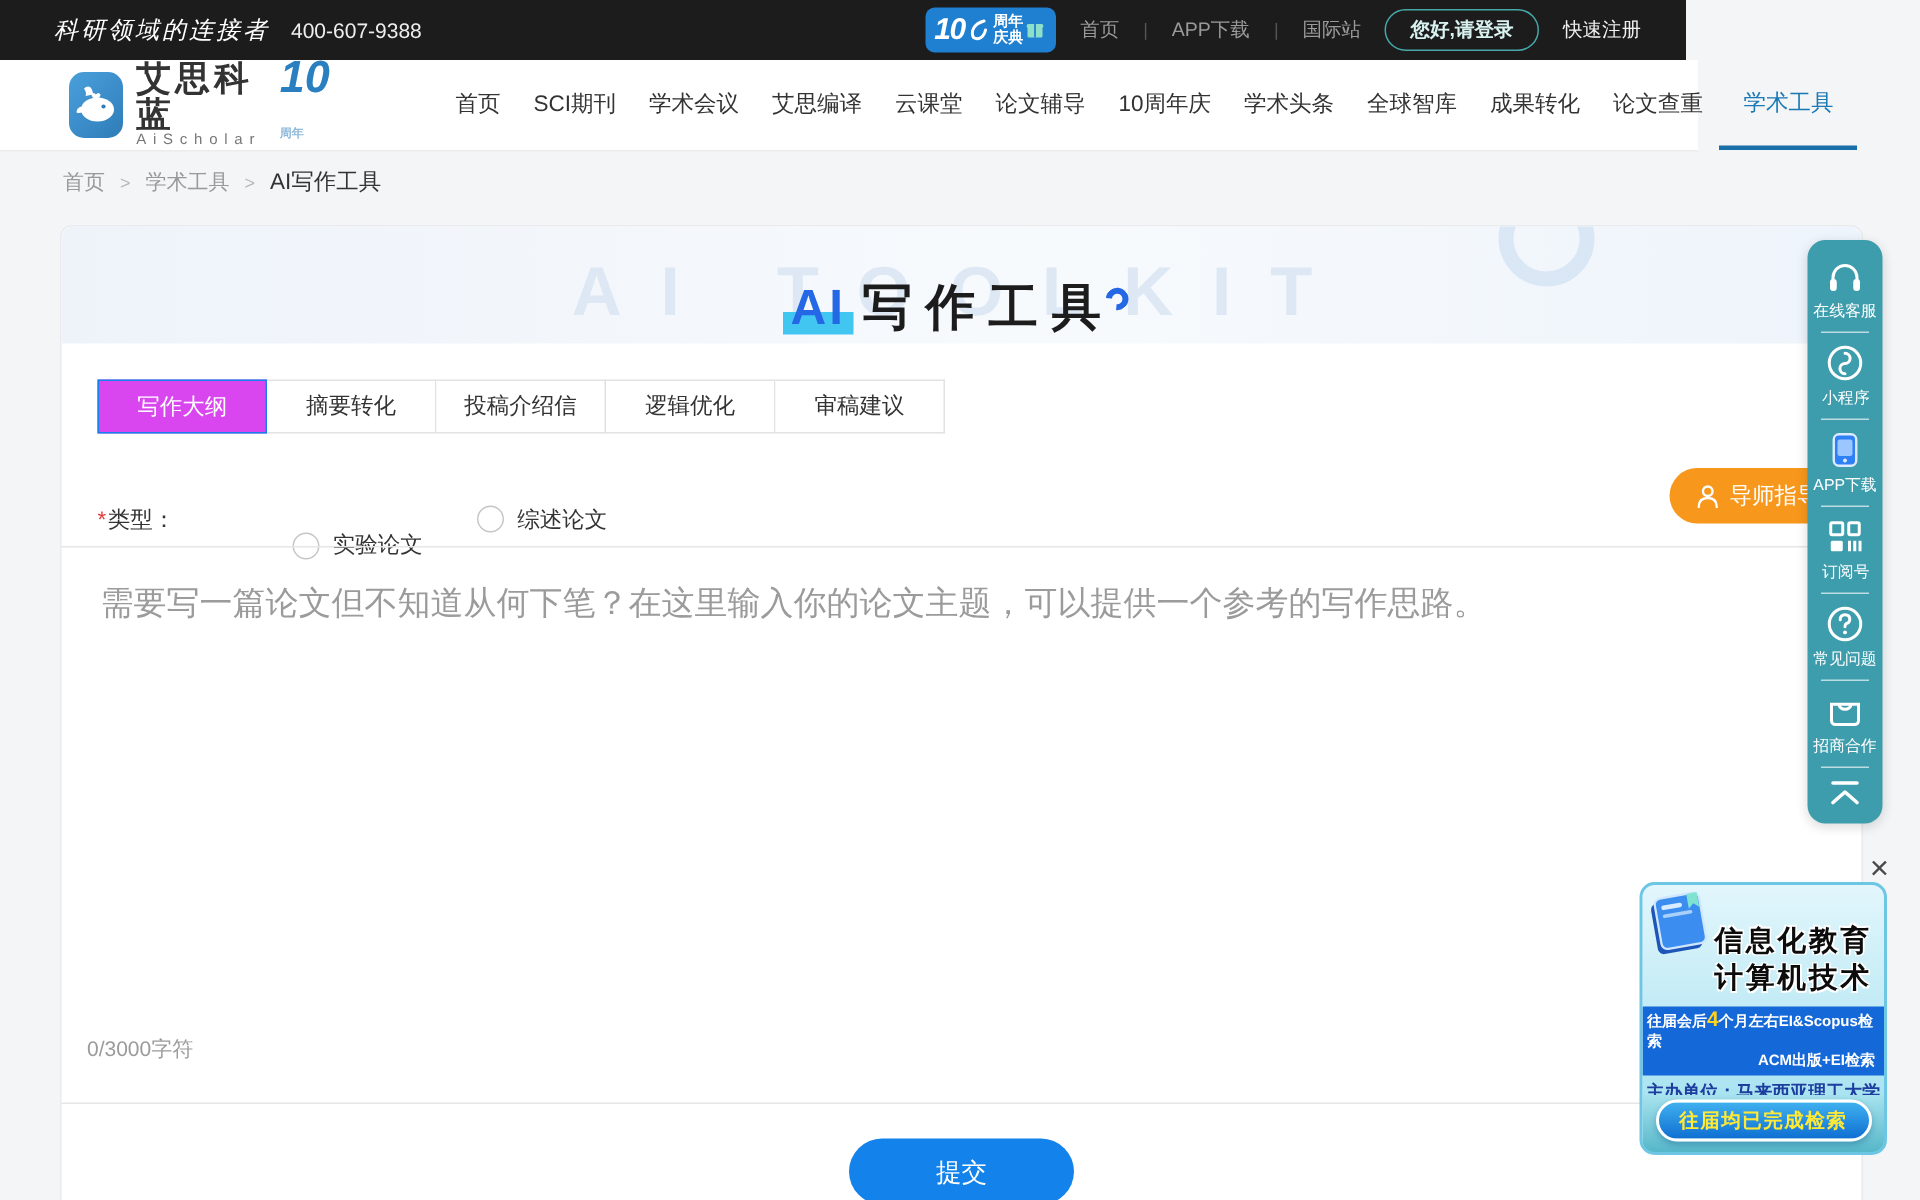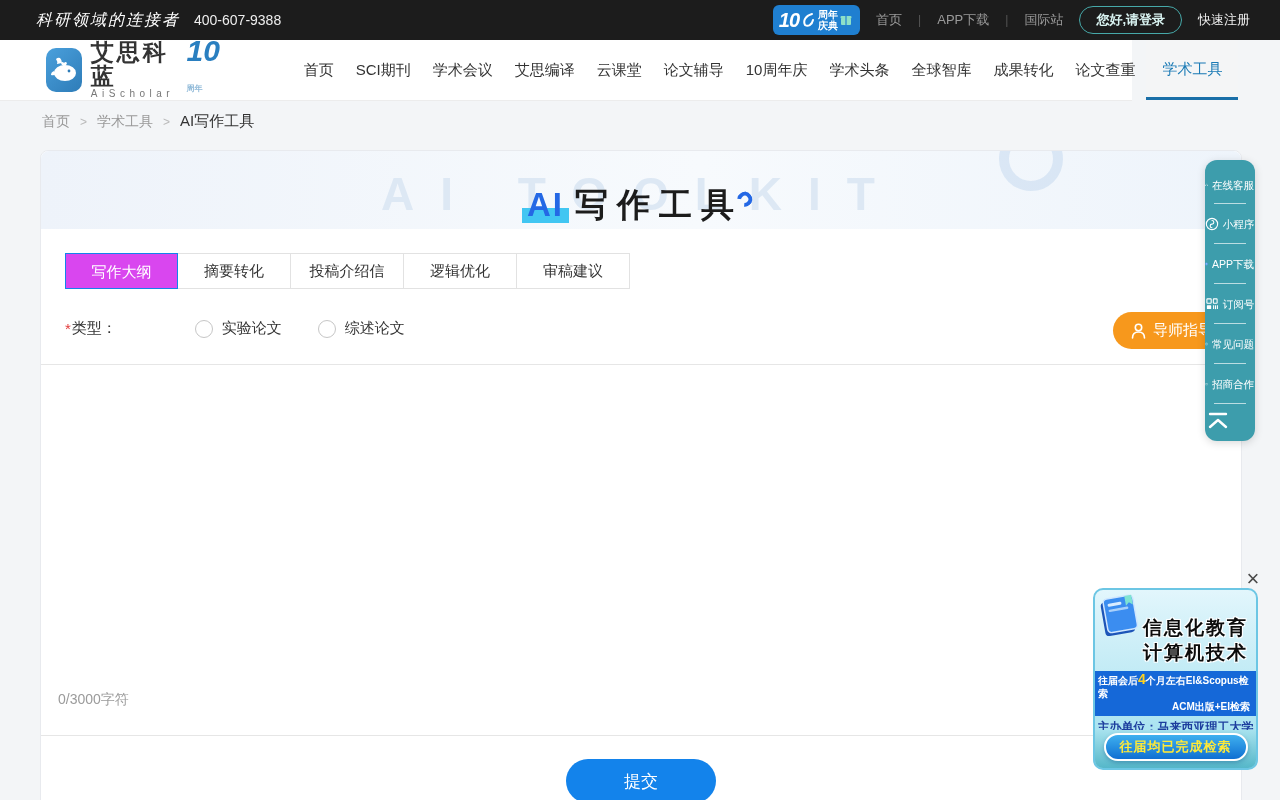--- a/index.html
+++ b/index.html
@@ -1,20 +1,20 @@
 <!DOCTYPE html>
 <html><head>
 <meta charset="utf-8">
 <style>
   * { margin:0; padding:0; box-sizing:border-box; }
   html,body { width:1280px; height:800px; }
   body { font-family:"Liberation Sans","DejaVu Sans",sans-serif; background:#f3f5f7; overflow:hidden; position:relative; }
 
   
-  .topbar { position:absolute; left:0; top:0; width:1280px; height:40px; background:#1c1c1c; display:flex; align-items:center; justify-content:space-between; padding:0 30px 0 36px; z-index:10; }
+  .topbar { position:absolute; left:0; top:0; width:1124px; height:40px; background:#1c1c1c; display:flex; align-items:center; justify-content:space-between; padding:0 30px 0 36px; z-index:10; }
   .topbar-left { display:flex; align-items:center; gap:14px; }
   .slogan { color:#fff; font-family:"DejaVu Serif","Liberation Serif",serif; font-style:italic; font-size:16px; letter-spacing:2px; }
   .phone { color:#eee; font-size:14px; }
   .topbar-right { display:flex; align-items:center; gap:16px; }
   .anniv-badge { background:#1f7fd0; border-radius:6px; height:30px; display:flex; align-items:center; padding:0 8px 0 6px; gap:2px; }
   .anniv-num { color:#fff; font-size:20px; font-weight:bold; font-style:italic; letter-spacing:-1px; }
   .anniv-lines { display:flex; flex-direction:column; line-height:11px; margin-left:2px; }
   .anniv-lines span { color:#fff; font-size:10px; font-weight:bold; }
   .topbar-link { color:#9a9a9a; font-size:13px; cursor:pointer; }
   .topbar-sep { color:#555; font-size:12px; }
@@ -52,38 +52,38 @@
   
   .tabs { position:absolute; left:24px; top:102px; display:flex; }
   .tab { min-width:113px; height:36px; line-height:34px; text-align:center; font-size:15px; color:#333; background:#fff; border:1px solid #e2e2e2; border-left:none; cursor:pointer; padding:0 14px; }
   .tab:first-child { border-left:1px solid #e2e2e2; }
   .tab.active { background:#d946ef; border-color:#1383eb; color:#fff; line-height:36px; }
 
   
   .type-row { position:absolute; left:24px; top:168px; display:flex; align-items:center; font-size:15px; color:#333; }
   .req { color:#e23b3b; margin-right:1px; }
   .radio-opt { display:flex; align-items:center; gap:9px; cursor:pointer; }
-  .radio-opt.first { margin-left:78px; }
+  .radio-opt.first { margin-left:78px;margin-top:35px; }
   .radio-opt + .radio-opt { margin-left:36px; }
   .radio-circle { width:18px; height:18px; border:1px solid #c6c6c6; border-radius:50%; background:#fff; }
 
   .mentor-btn { position:absolute; right:6px; top:161px; height:37px; background:#f7981c; border-radius:19px; color:#fff; font-size:15px; display:flex; align-items:center; gap:7px; padding:0 22px 0 18px; cursor:pointer; }
 
   
   .input-region { position:absolute; left:0; top:213px; width:100%; height:372px; border-top:1px solid #e6e6e6; border-bottom:1px solid #e6e6e6; }
   .input-region textarea { width:100%; height:300px; border:none; outline:none; resize:none; padding:22px 26px; font-size:22px; color:#333; font-family:"Liberation Sans","DejaVu Sans",sans-serif; background:transparent; }
   .input-region textarea::placeholder { color:#9b9b9b; }
   .char-count { position:absolute; left:17px; bottom:26px; font-size:14px; color:#9b9b9b; }
 
   .submit-row { position:absolute; left:0; top:608px; width:100%; display:flex; justify-content:center; }
   .submit-btn { width:150px; height:44px; background:#1383eb; border:none; border-radius:22px; color:#fff; font-size:17px; cursor:pointer; font-family:inherit; }
 
   
   .side-toolbar { position:absolute; left:1205px; top:160px; width:50px; background:#3d9dac; border-radius:12px; z-index:50; padding:6px 0 4px; box-shadow:0 2px 8px rgba(0,0,0,.15); }
-  .sb-item { display:flex; flex-direction:row; align-items:center; gap:3px; padding:7px 0 6px; cursor:pointer; }
+  .sb-item { display:flex; flex-direction:column; align-items:center; gap:3px; padding:7px 0 6px; cursor:pointer; }
   .sb-item svg { display:block; }
   .sb-label { color:#fff; font-size:11px; letter-spacing:0; white-space:nowrap; transform:scale(.96); }
   .sb-div { height:1px; background:rgba(255,255,255,.65); margin:0 9px; }
 
   
   .popup-close { position:absolute; left:1242px; top:568px; width:22px; height:22px; color:#4a4a4a; font-size:22px; line-height:22px; text-align:center; cursor:pointer; z-index:61; }
   .popup { position:absolute; left:1093px; top:588px; width:165px; height:182px; background:linear-gradient(180deg,#e2f6fc 0%,#bce9f4 55%,#9adfee 100%); border:2px solid #6cc6e4; border-radius:10px; z-index:60; overflow:hidden; }
   .popup-book { position:absolute; left:2px; top:4px; transform:rotate(-10deg); }
   .popup-titles { margin:25px 4px 0 44px; text-align:center;font-family:Liberation Serif, serif; }
   .popup-title { font-size:19px; line-height:25px; font-weight:bold; color:#0c0c0c; letter-spacing:2px; text-shadow:-1px -1px 0 #fff,1px -1px 0 #fff,-1px 1px 0 #fff,1px 1px 0 #fff; white-space:nowrap; }
@@ -202,20 +202,21 @@
 
   <div class="mentor-btn">
     <svg width="15" height="16" viewBox="0 0 15 16">
       <circle cx="7.5" cy="4.5" r="3.2" fill="none" stroke="#fff" stroke-width="1.6"></circle>
       <path d="M1.5 15 q0 -6 6 -6 q6 0 6 6" fill="none" stroke="#fff" stroke-width="1.6" stroke-linecap="round"></path>
     </svg>
     <span>导师指导</span>
   </div>
 
   <div class="input-region">
+    <textarea placeholder="需要写一篇论文但不知道从何下笔？在这里输入你的论文主题，可以提供一个参考的写作思路。" style=""></textarea>
     <span class="char-count">0/3000字符</span>
   </div>
 
   <div class="submit-row">
     <button class="submit-btn">提交</button>
   </div>
 </div>
 
 <div class="side-toolbar">
   <div class="sb-item">

